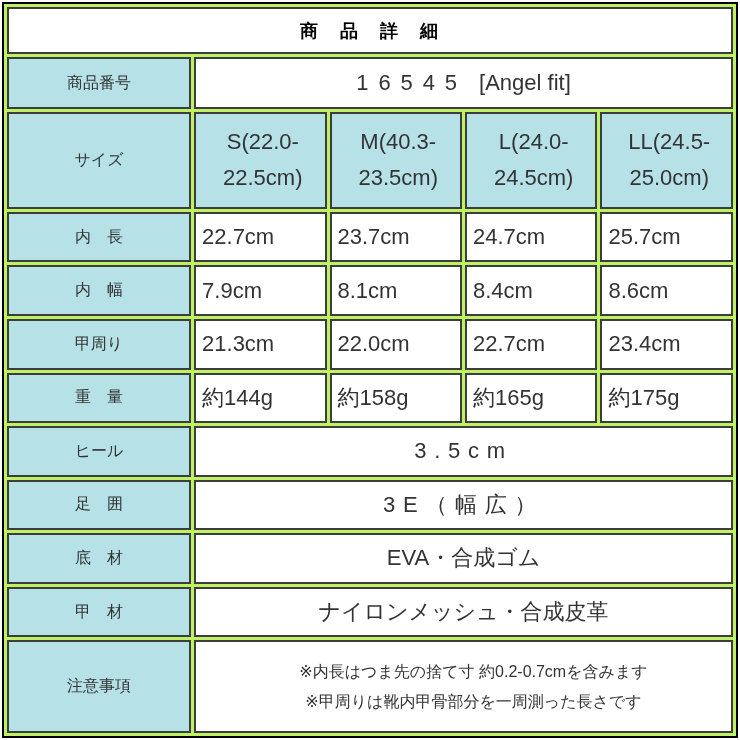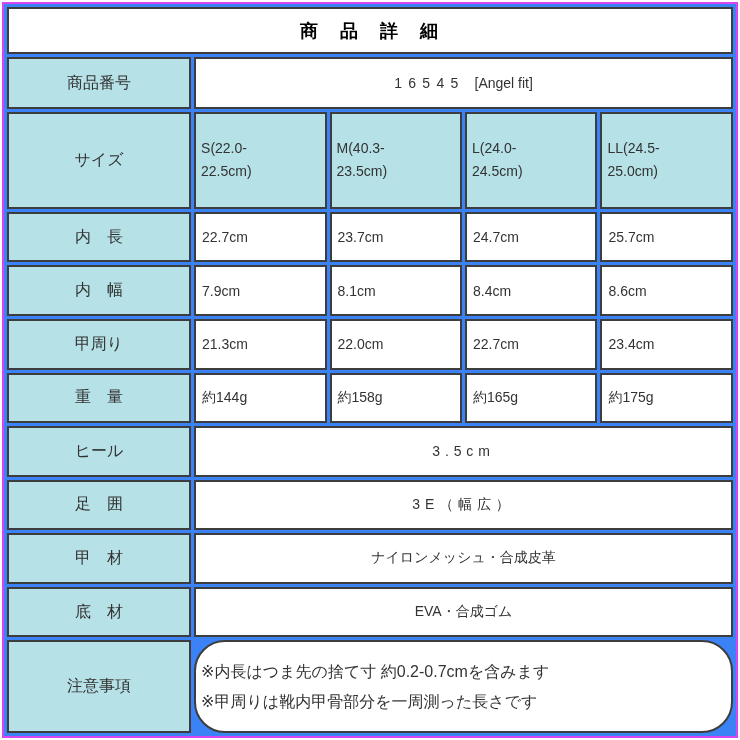--- a/index.html
+++ b/index.html
@@ -7,72 +7,71 @@
     padding: 0;
     width: 740px;
     height: 740px;
     background: #ffffff;
     font-family: "Liberation Sans", "DejaVu Sans", sans-serif;
     color: #333333;
   }
   table.spec {
     border-collapse: separate;
     border-spacing: 3px;
-    border: 2px solid #d946ef;
+    border: 2px solid #000000;
     width: 736px;
     height: 736px;
     margin: 2px;
     table-layout: fixed;
-    background: #3b82f6;
+    background: #bef264;
   }
   col.c-label { width: 182px; }
   col.c-size  { width: 131px; }
   td {
     border: 2px solid #3d3d3d;
-    font-size: 14px;
+    font-size: 22px;
     background: #ffffff;
     padding: 0;
     vertical-align: middle;
     overflow: hidden;
   }
   td.title-cell {
     text-align: center;
     font-weight: bold;
     font-size: 18px;
     letter-spacing: 2px;
     color: #000000;
   }
   td.lbl {
     background: #b5e1e7;
     text-align: center;
     font-size: 16px;
     font-family: Liberation Mono, monospace;
   }
   td.sizecell {
     background: #b5e1e7;
-    text-align: left;
+    text-align: center;
     padding-left: 5px;
     white-space: pre-line;
     line-height: 1.65;
   }
   td.val {
     text-align: left;
     padding-left: 6px;
     margin-top: 37px;
   }
   td.centerval {
     text-align: center;
   }
   td.notes {
-    text-align: left;
-    padding-left: 5px;
+    text-align: center;
+    padding-left: 20px;
     line-height: 1.85;
     font-size: 16px;
     vertical-align: middle;
-    border-radius: 31px;
   }
   .spaced { letter-spacing: 0.35em; }
   .num-spaced { letter-spacing: 0.45em; margin-right: 6px; }
   tr.r-title { height: 44px; }
   tr.r-num   { height: 48px; }
   tr.r-size  { height: 90px; }
   tr.r-mid   { height: 47px; }
   tr.r-note  { height: 86px; }
 </style>
 </head>
@@ -148,27 +147,27 @@
     <td class="lbl">ヒール</td>
     <td class="centerval spaced" colspan="4">3.5cm</td>
   </tr>
 
   <tr class="r-mid">
     <td class="lbl">足　囲</td>
     <td class="centerval spaced" colspan="4">3E（幅広）</td>
   </tr>
 
   <tr class="r-mid">
-    <td class="lbl">甲　材</td>
-    <td class="centerval" colspan="4">ナイロンメッシュ・合成皮革</td>
+    <td class="lbl">底　材</td>
+    <td class="centerval" colspan="4">EVA・合成ゴム</td>
   </tr>
 
   <tr class="r-mid">
-    <td class="lbl">底　材</td>
-    <td class="centerval" colspan="4">EVA・合成ゴム</td>
+    <td class="lbl">甲　材</td>
+    <td class="centerval" colspan="4">ナイロンメッシュ・合成皮革</td>
   </tr>
 
   <tr class="r-note">
     <td class="lbl">注意事項</td>
     <td class="notes" colspan="4">
       <div>※内長はつま先の捨て寸 約0.2-0.7cmを含みます</div>
       <div>※甲周りは靴内甲骨部分を一周測った長さです</div>
     </td>
   </tr>
 </tbody>

